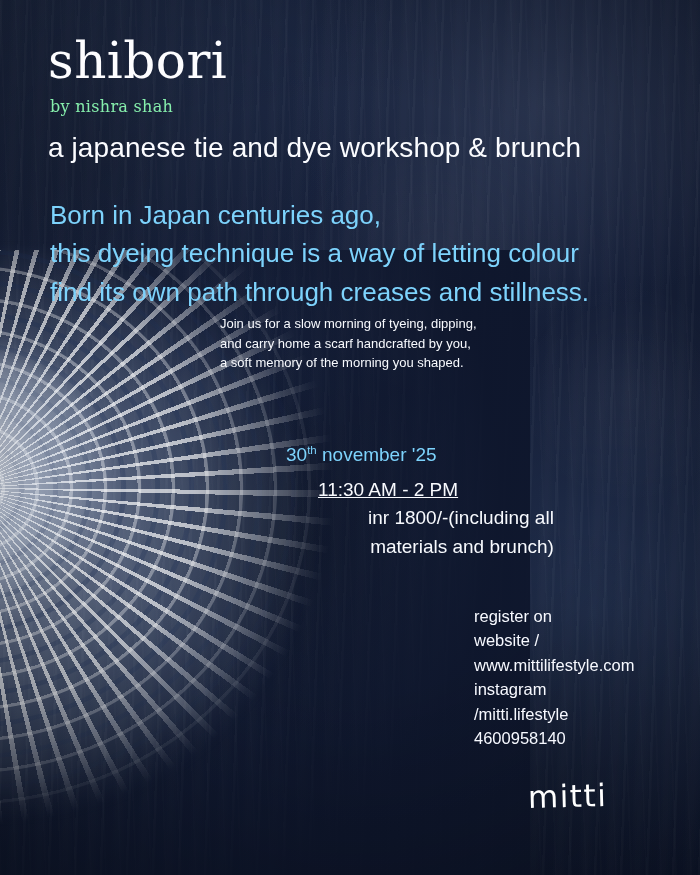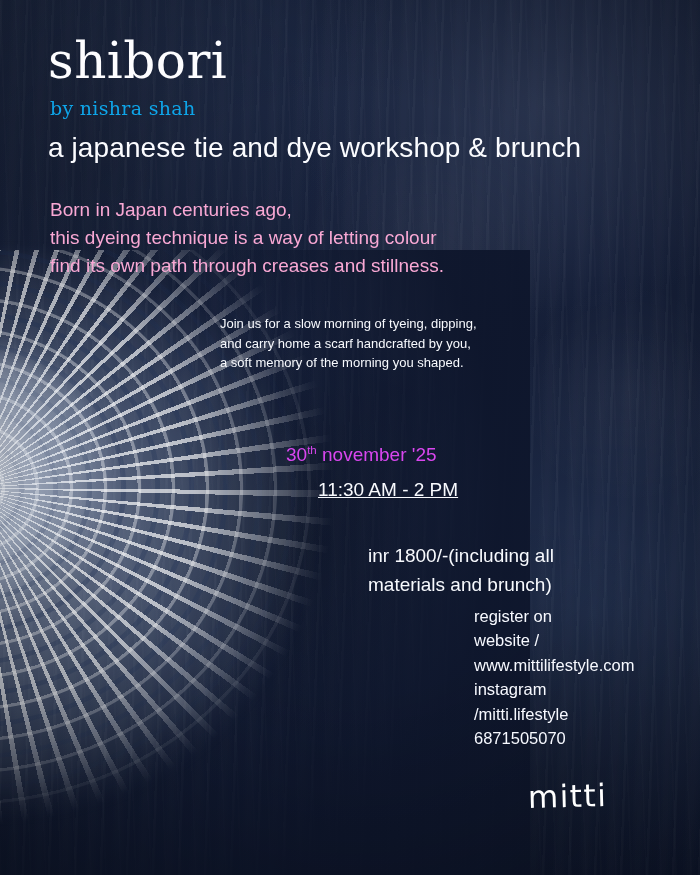--- a/index.html
+++ b/index.html
@@ -135,75 +135,76 @@
     font-weight: 400;
     letter-spacing: 0.5px;
     line-height: 1;
     color: #fdfdff;
   }
   .byline {
     position: absolute;
     left: 50px;
     top: 97px;
     font-family: "DejaVu Serif", "Liberation Serif", serif;
-    font-size: 19px;
+    font-size: 16px;
     letter-spacing: .3px;
-    color: #0ea5e9;
+    color: #86efac;
   }
   .subtitle {
     position: absolute;
     left: 48px;
     top: 132px;
     font-size: 28px;
     letter-spacing: .1px;
     color: #fbfcff;
   }
   .para1 {
     position: absolute;
     left: 50px;
     top: 196px;
-    font-size: 19px;
+    font-size: 26px;
     line-height: 1.48;
-    color: #f9a8d4;
+    color: #7dd3fc;
   }
   .para2 {
     position: absolute;
     left: 220px;
     top: 314px;
     font-size: 13px;
     line-height: 1.5;
     color: #f8fafe;
   }
   .date {
     position: absolute;
     left: 286px;
     top: 444px;
     font-size: 19px;
-    color: #d946ef;
+    color: #7dd3fc;
     text-align: center;
   }
   .date sup {
     font-size: 11.5px;
     vertical-align: super;
   }
   .time {
     position: absolute;
     left: 318px;
     top: 479px;
     font-size: 19px;
     color: #f8fafe;
     text-decoration: underline;
   }
   .price {
     position: absolute;
     left: 368px;
-    top: 542px;
+    top: 504px;
     font-size: 19px;
     line-height: 1.5;
     color: #f8fafe;
+    text-align: right;
   }
   .register {
     position: absolute;
     left: 474px;
     top: 604px;
     font-size: 16.5px;
     line-height: 1.48;
     color: #f7f9ff;
   }
   .brand {
@@ -254,18 +255,18 @@
 
     <div class="time">11:30 AM - 2 PM</div>
     <div class="price" style="white-space:pre-line">inr 1800/-(including all
 materials and brunch)</div>
 
     <div class="register" style="white-space:pre-line">register on
 website /
 www.mittilifestyle.com
 instagram
 /mitti.lifestyle
-6871505070</div>
+4600958140</div>
 
     <div class="brand">mitti</div>
 
   </div>
 </div>
 
 </body></html>

